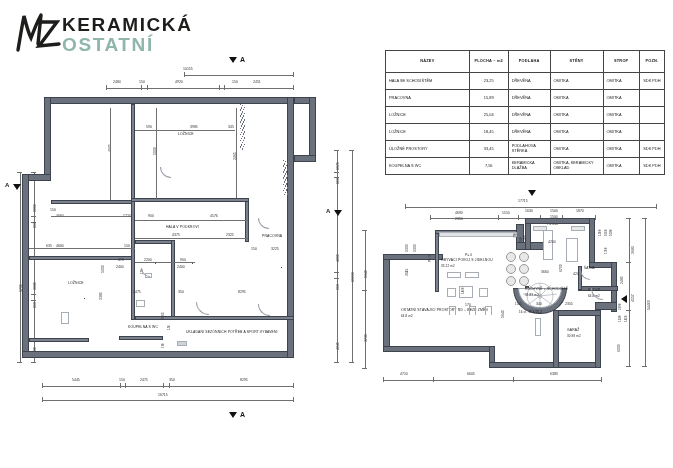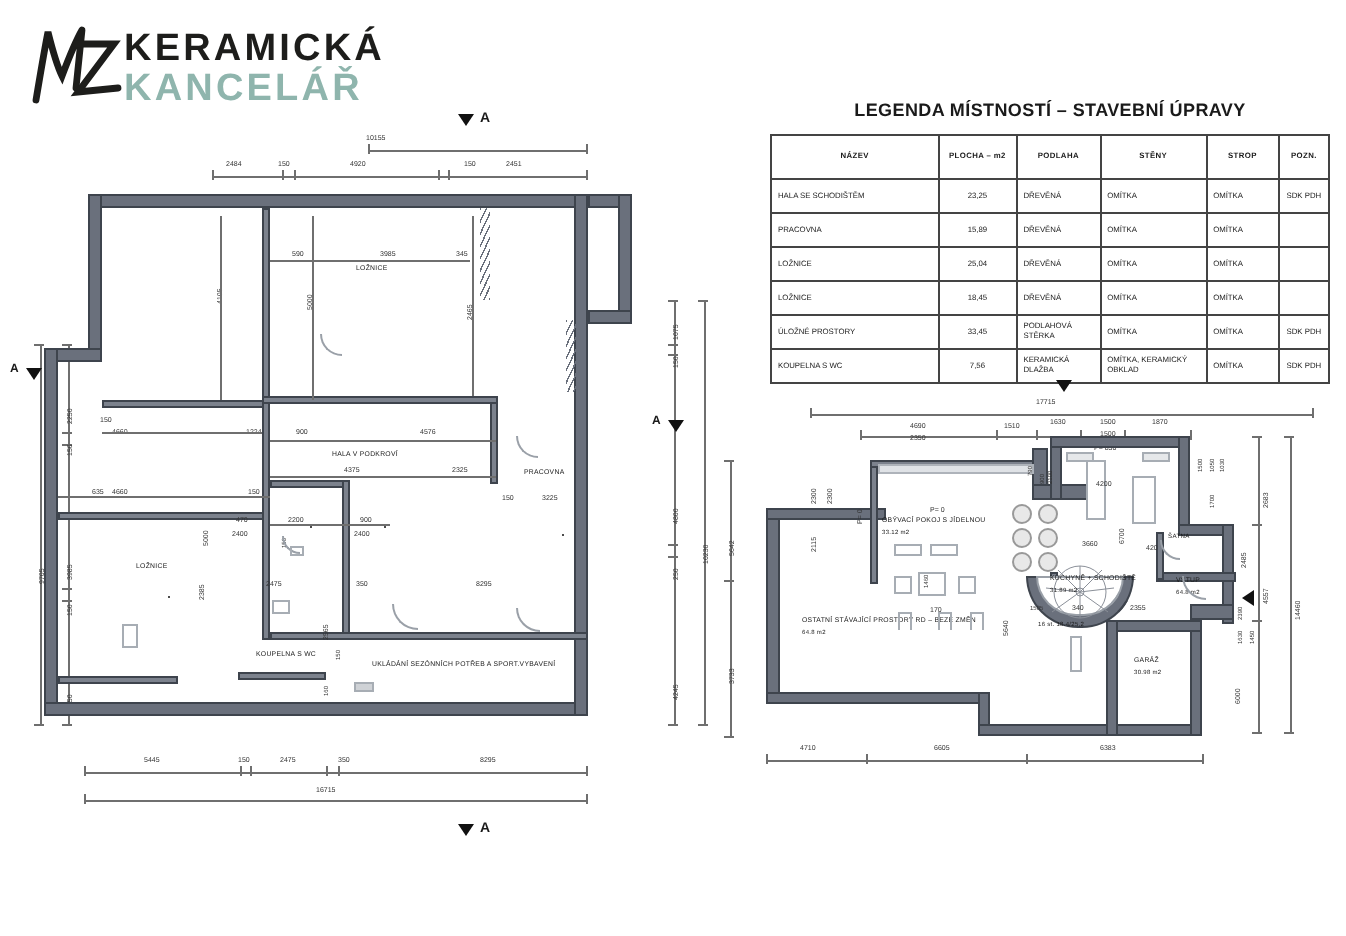--- a/index.html
+++ b/index.html
@@ -60,21 +60,21 @@
 </style>
 </head>
 <body>
 
 <div id="logo">
   <svg class="mark" viewBox="0 0 52 46">
     <path d="M6 40 C8 28 10 16 12 6 C14 14 16 22 19 28 C22 20 25 12 29 5 C28 15 27 25 26 34" stroke="#1d1d1b" stroke-width="3.4" fill="none" stroke-linecap="round"></path>
     <path d="M26 12 L45 12 L27 36 L47 34" stroke="#1d1d1b" stroke-width="3.4" fill="none" stroke-linecap="round"></path>
   </svg>
   <div class="l1">KERAMICKÁ</div>
-  <div class="l2">KANCELÁŘ</div>
+  <div class="l2">OSTATNÍ</div>
 </div>
 
 <div class="plan" id="plan-upper" style="left:0;top:0;width:370px;height:468px;">
 
   <div class="dline h" style="left:184px;top:75px;width:110px;"></div>
   <div class="tick" style="left:184px;top:72px;"></div>
   <div class="tick" style="left:293px;top:72px;"></div>
   <div class="dimtxt" style="left:183px;top:67px;">10155</div>
 
   <div class="dline h" style="left:106px;top:88px;width:188px;"></div>
@@ -237,21 +237,20 @@
   <div class="dline h" style="left:42px;top:400px;width:252px;"></div>
   <div class="tick" style="left:42px;top:397px;"></div>
   <div class="tick" style="left:293px;top:397px;"></div>
   <div class="dimtxt" style="left:158px;top:393px;">16715</div>
 
   <div class="tri-d" style="left:229px;top:412px;"></div>
   <div class="arrowA" style="left:240px;top:411px;">A</div>
 </div>
 
 <div id="legend">
-  <h1>LEGENDA MÍSTNOSTÍ – STAVEBNÍ ÚPRAVY</h1>
   <table>
     <colgroup>
         <col class="c0">
         <col class="c1">
         <col class="c2">
         <col class="c3">
         <col class="c4">
         <col class="c5">
       </colgroup>
     <thead>

